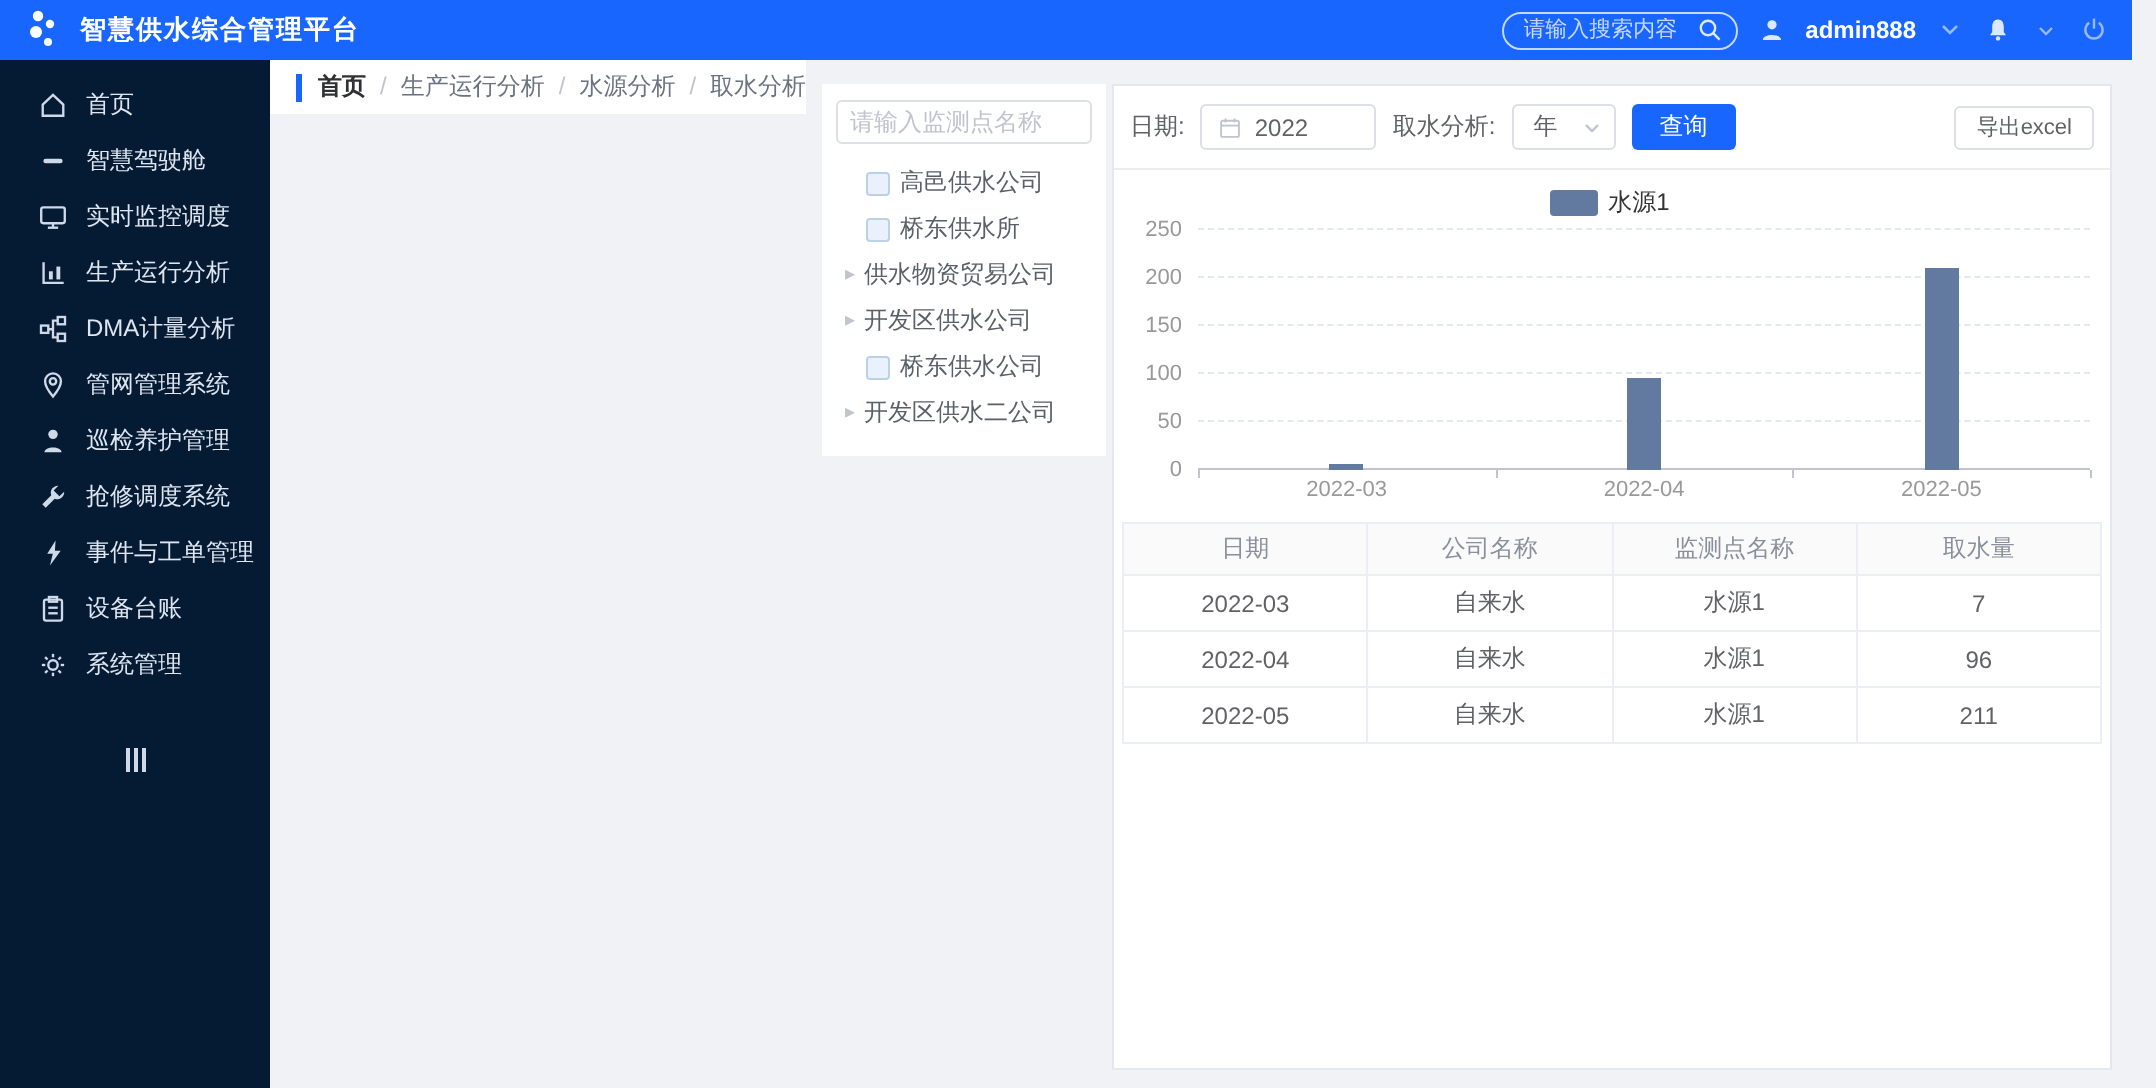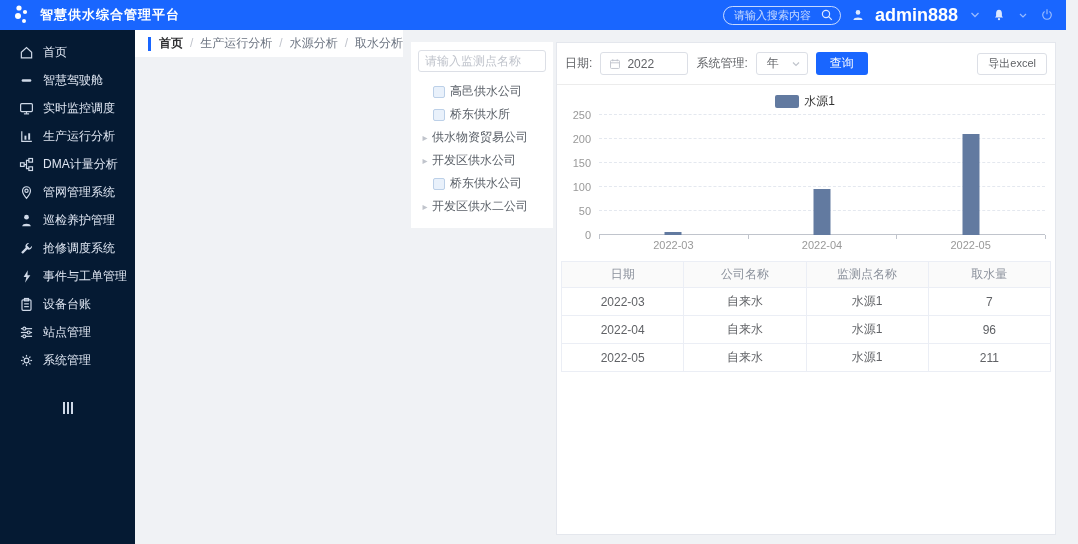--- a/index.html
+++ b/index.html
@@ -10,21 +10,21 @@
   
   .header { height:30px; background:#1966ff; display:flex; align-items:center; padding:0 12px; flex:0 0 auto; }
   .logo { width:20px; height:22px; margin-right:8px; }
   .app-title { color:#fff; font-size:13px; font-weight:bold; letter-spacing:1px; }
   .header-right { margin-left:auto; display:flex; align-items:center; gap:10px; }
   .search-pill { display:flex; align-items:center; width:118px; height:19px; border:1px solid rgba(255,255,255,.75); border-radius:10px; padding:0 6px 0 10px; }
   .search-pill input { flex:1; min-width:0; background:transparent; border:none; outline:none; color:#fff; font-size:11px; }
   .search-pill input::placeholder { color:rgba(255,255,255,.75); }
   .hicon { width:14px; height:14px; color:rgba(255,255,255,.85); flex:0 0 auto; }
   .hicon.dim { color:rgba(255,255,255,.55); }
-  .username { color:#fff; font-size:18px; font-weight:bold; }
+  .username { color:#fff; font-size:12px; font-weight:bold; }
 
   
   .body-row { flex:1; display:flex; min-height:0; }
 
   
   .sidebar { width:135px; background:#051a33; color:#dfe6f2; display:flex; flex-direction:column; padding-top:8px; flex:0 0 auto; }
   .sb-item { display:flex; align-items:center; height:28px; padding-left:19px; cursor:pointer; white-space:nowrap; }
   .sb-icon { width:15px; height:15px; margin-right:9px; color:#cfd9e8; flex:0 0 auto; }
   .sb-icon svg { width:100%; height:100%; }
   .sb-label { font-size:12px; }
@@ -197,31 +197,20 @@
           <span class="sb-icon"><svg viewBox="0 0 14 14">
               <rect x="2.8" y="2.6" width="8.4" height="9.8" rx="1" stroke="currentColor" stroke-width="1.1" fill="none"></rect>
               <rect x="5.1" y="1.4" width="3.8" height="2.2" stroke="currentColor" stroke-width="1.1" fill="none"></rect>
               <line x1="4.8" y1="6.4" x2="9.2" y2="6.4" stroke="currentColor" stroke-width="1.1" fill="none"></line>
               <line x1="4.8" y1="9" x2="9.2" y2="9" stroke="currentColor" stroke-width="1.1" fill="none"></line>
             </svg></span>
           <span class="sb-label">设备台账</span>
         </div>
         <div class="sb-item">
           <span class="sb-icon"><svg viewBox="0 0 14 14">
-              <line x1="1.8" y1="3.4" x2="12.2" y2="3.4" stroke="currentColor" stroke-width="1.1" fill="none"></line>
-              <line x1="1.8" y1="7" x2="12.2" y2="7" stroke="currentColor" stroke-width="1.1" fill="none"></line>
-              <line x1="1.8" y1="10.6" x2="12.2" y2="10.6" stroke="currentColor" stroke-width="1.1" fill="none"></line>
-              <circle cx="5" cy="3.4" r="1.4" fill="#051a33" stroke="currentColor" stroke-width="1.1"></circle>
-              <circle cx="9" cy="7" r="1.4" fill="#051a33" stroke="currentColor" stroke-width="1.1"></circle>
-              <circle cx="5" cy="10.6" r="1.4" fill="#051a33" stroke="currentColor" stroke-width="1.1"></circle>
-            </svg></span>
-          <span class="sb-label">站点管理</span>
-        </div>
-        <div class="sb-item">
-          <span class="sb-icon"><svg viewBox="0 0 14 14">
               <circle cx="7" cy="7" r="2.2" stroke="currentColor" stroke-width="1.1" fill="none"></circle>
               <g stroke="currentColor" stroke-width="1.1">
                 <line x1="10.6" y1="7" x2="12.2" y2="7"></line>
                 <line x1="3.4" y1="7" x2="1.8" y2="7"></line>
                 <line x1="7" y1="10.6" x2="7" y2="12.2"></line>
                 <line x1="7" y1="3.4" x2="7" y2="1.8"></line>
                 <line x1="9.55" y1="9.55" x2="10.68" y2="10.68"></line>
                 <line x1="4.45" y1="4.45" x2="3.32" y2="3.32"></line>
                 <line x1="9.55" y1="4.45" x2="10.68" y2="3.32"></line>
                 <line x1="4.45" y1="9.55" x2="3.32" y2="10.68"></line>
@@ -280,21 +269,21 @@
             <span class="f-label">日期:</span>
             <div class="date-input">
               <svg viewBox="0 0 14 14">
                 <rect x="1.8" y="2.8" width="10.4" height="9.4" rx="1" fill="none" stroke="currentColor" stroke-width="1.1"></rect>
                 <line x1="4.4" y1="1.4" x2="4.4" y2="3.8" stroke="currentColor" stroke-width="1.1"></line>
                 <line x1="9.6" y1="1.4" x2="9.6" y2="3.8" stroke="currentColor" stroke-width="1.1"></line>
                 <line x1="1.8" y1="5.6" x2="12.2" y2="5.6" stroke="currentColor" stroke-width="1.1"></line>
               </svg>
               <span>2022</span>
             </div>
-            <span class="f-label">系统管理:</span>
+            <span class="f-label">取水分析:</span>
             <div class="select-box">
               <span>年</span>
               <svg viewBox="0 0 10 10">
                 <path d="M2 3.5 L5 6.5 L8 3.5" fill="none" stroke="currentColor" stroke-width="1.2"></path>
               </svg>
             </div>
             <button class="btn-primary">查询</button>
             <button class="btn-plain">导出excel</button>
           </div>
 

